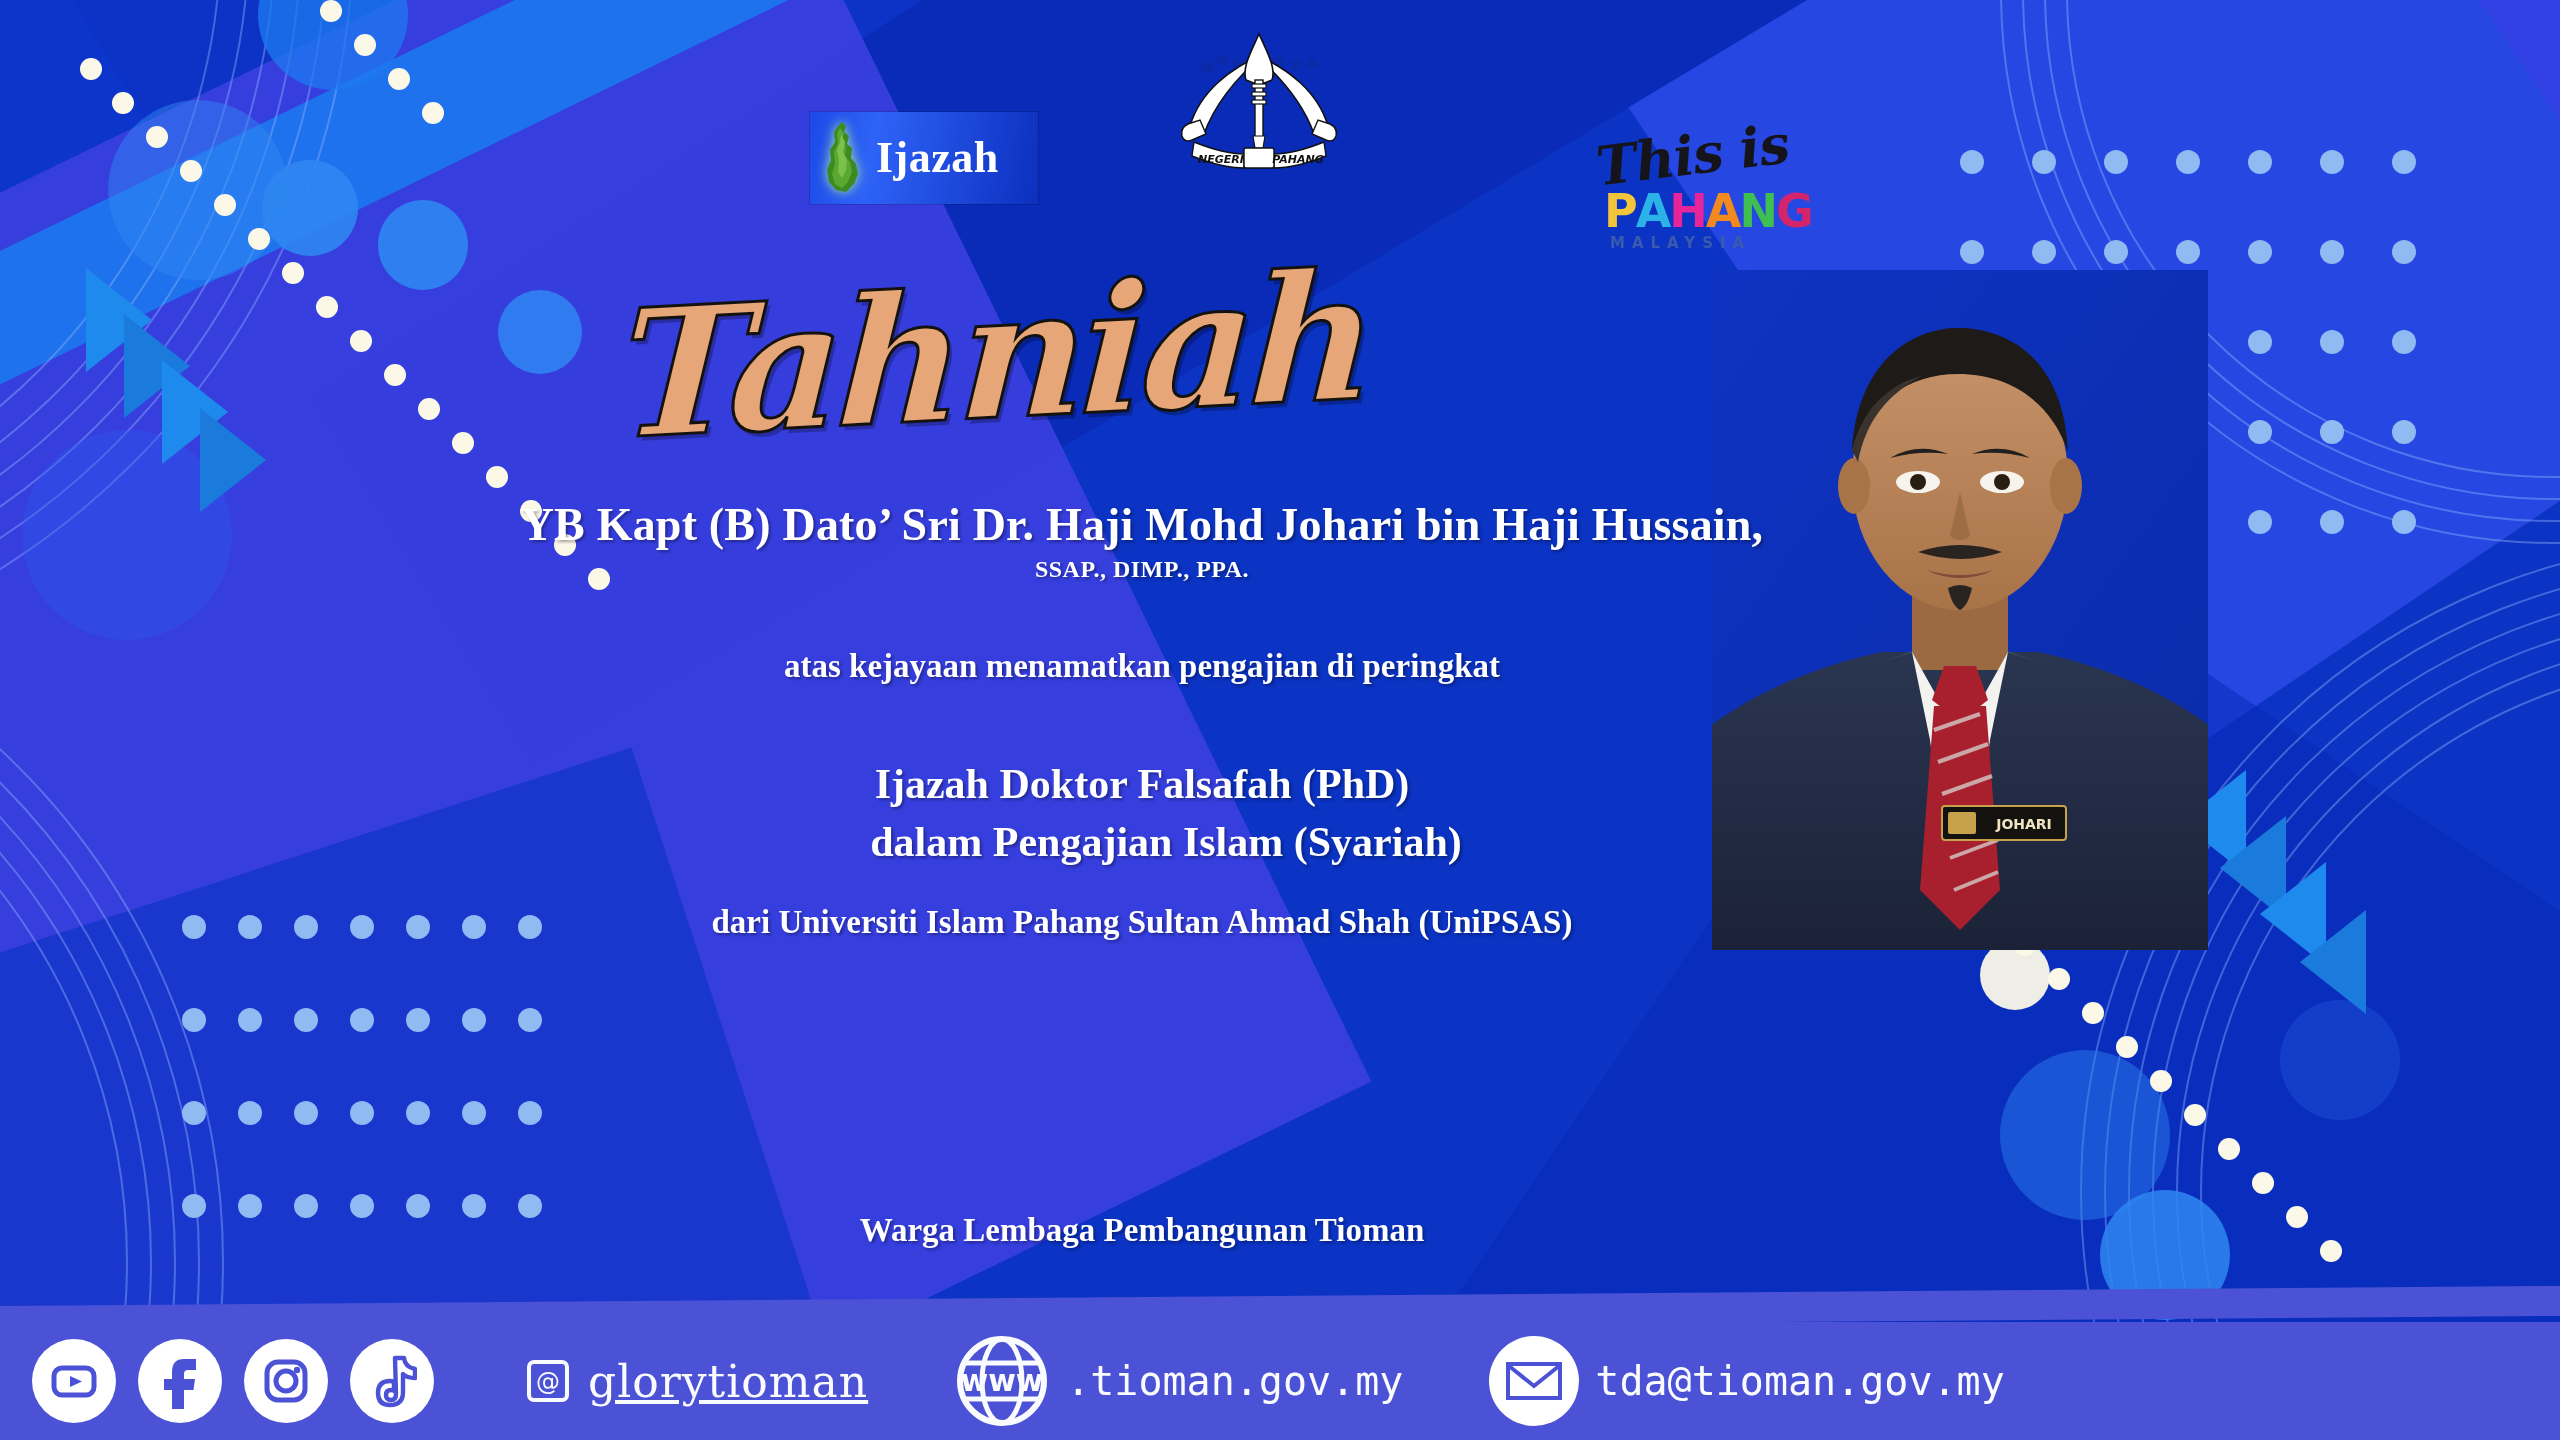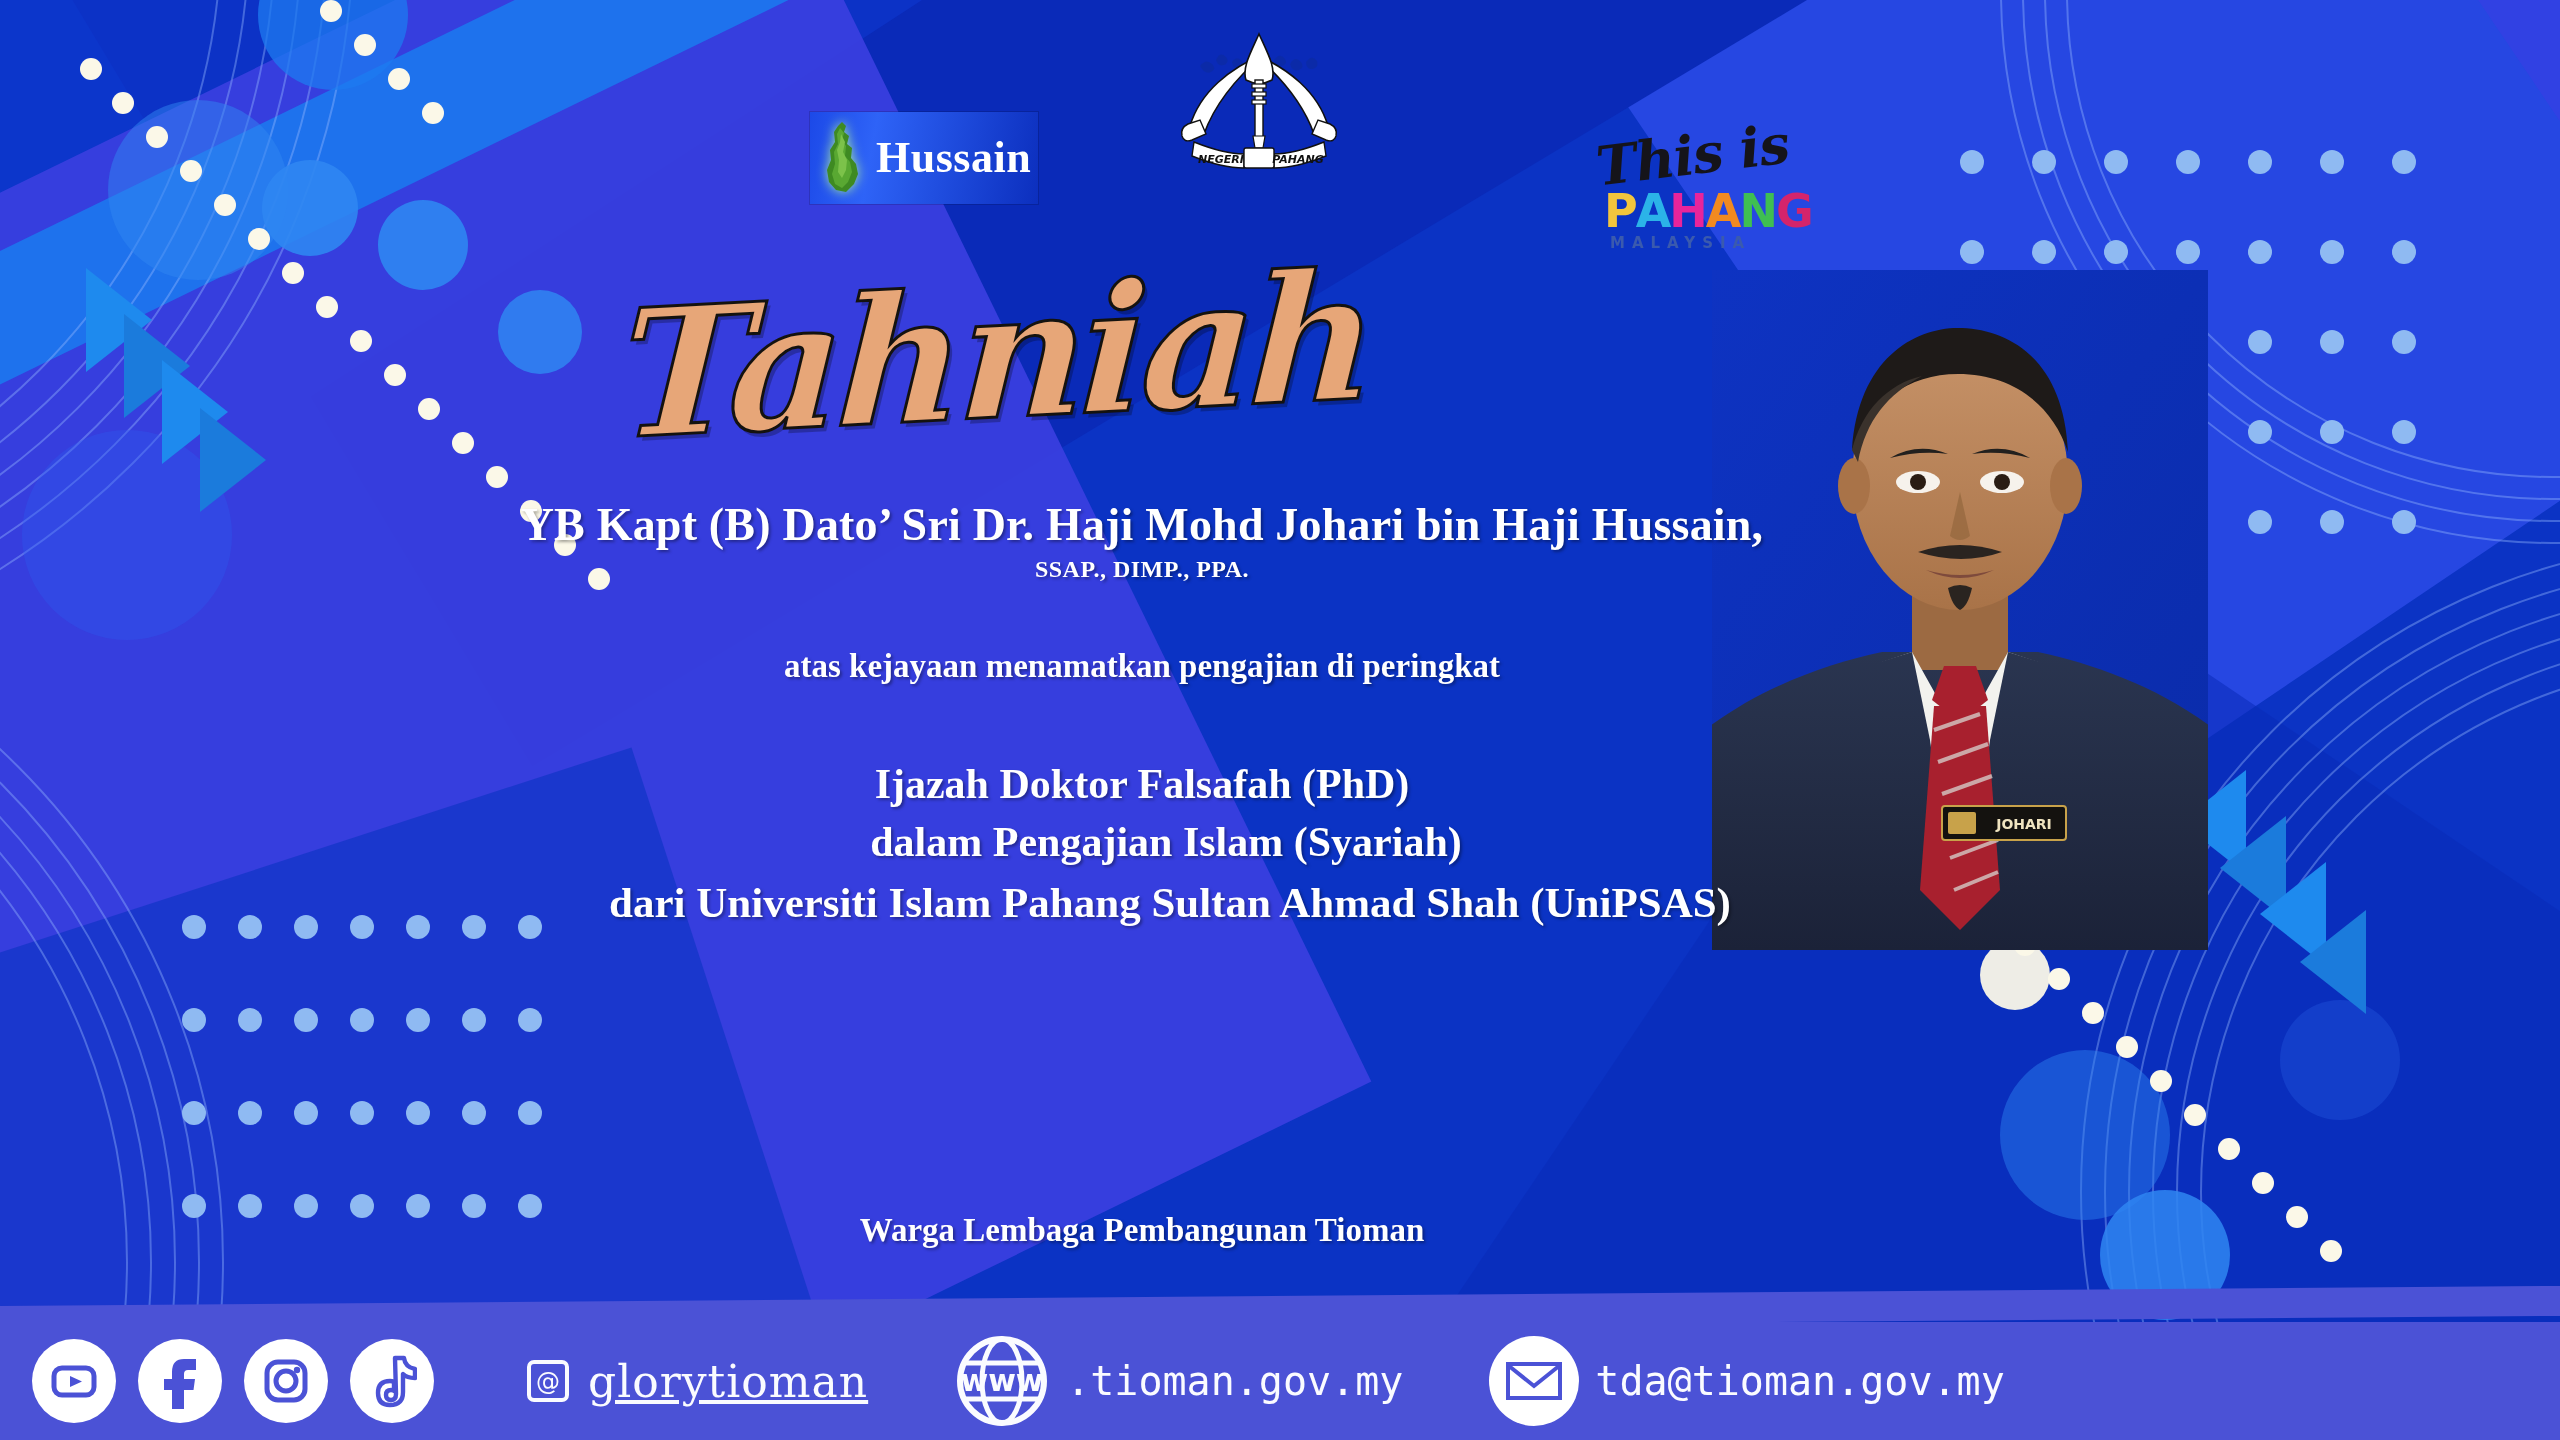--- a/index.html
+++ b/index.html
@@ -131,21 +131,21 @@
 
   
   .txt{position:absolute;color:#fff;text-align:center;width:2284px;left:0;
        font-family:"Liberation Serif",serif;font-weight:700;
        text-shadow:2px 2px 3px rgba(0,0,0,.35);}
   .honoree{top:498px;font-size:46px;letter-spacing:.2px;}
   .postnom{top:556px;font-size:24px;font-weight:700;letter-spacing:.5px;}
   .reason{top:648px;font-size:33px;}
   .deg1{top:760px;font-size:42px;}
   .deg2{top:818px;font-size:42px;padding-left:24px;}
-  .univ{top:878px;font-size:43px;padding-left:28px;}
+  .univ{top:904px;font-size:33px;}
   .sincerely{top:1166px;font-size:33px;}
   .orgname{top:1212px;font-size:33px;}
 
   
   .portrait{
     position:absolute;left:1712px;top:270px;width:496px;height:680px;
     overflow:hidden;background:#0B2FB8;
   }
 
   
@@ -357,21 +357,21 @@
   <div class="logos">
 
     <div class="tioman-logo">
       <div class="tioman-island">
         <svg width="52" height="76" viewBox="0 0 52 76">
           <path d="M24 2 L28 6 L26 12 L31 16 L29 24 L34 28 L33 38 L38 44 L40 54 L36 64 L28 72 L18 70 L11 62 L9 50 L13 40 L12 30 L17 22 L16 12 L20 6 Z" fill="#3E8A22"></path>
           <path d="M22 8 L26 13 L24 20 L28 26 L27 36 L32 42 L34 52 L30 62 L24 68 L17 64 L14 54 L17 44 L16 32 L20 24 L19 14 Z" fill="#59A832"></path>
           <path d="M23 14 L27 22 L25 32 L29 40 L28 50 L24 58 L20 52 L21 40 L19 30 L22 22 Z" fill="#7CC24A"></path>
         </svg>
       </div>
-      <div class="tioman-word">Hussain</div>
+      <div class="tioman-word">Ijazah</div>
     </div>
 
     <div class="pahang-crest">
       <svg width="162" height="140" viewBox="0 0 162 140">
 
         <g fill="#0C2BA8" opacity=".95">
           <path d="M22 36 q6 -8 12 -2 q5 5 -1 8 q-6 3 -11 -6z"></path>
           <path d="M38 30 q4 -9 10 -3 q4 5 -2 8 q-6 2 -8 -5z"></path>
           <path d="M54 32 q5 -7 10 -1 q3 5 -3 7 q-6 2 -7 -6z"></path>
           <path d="M96 30 q6 -8 11 -1 q3 5 -3 7 q-7 2 -8 -6z"></path>

